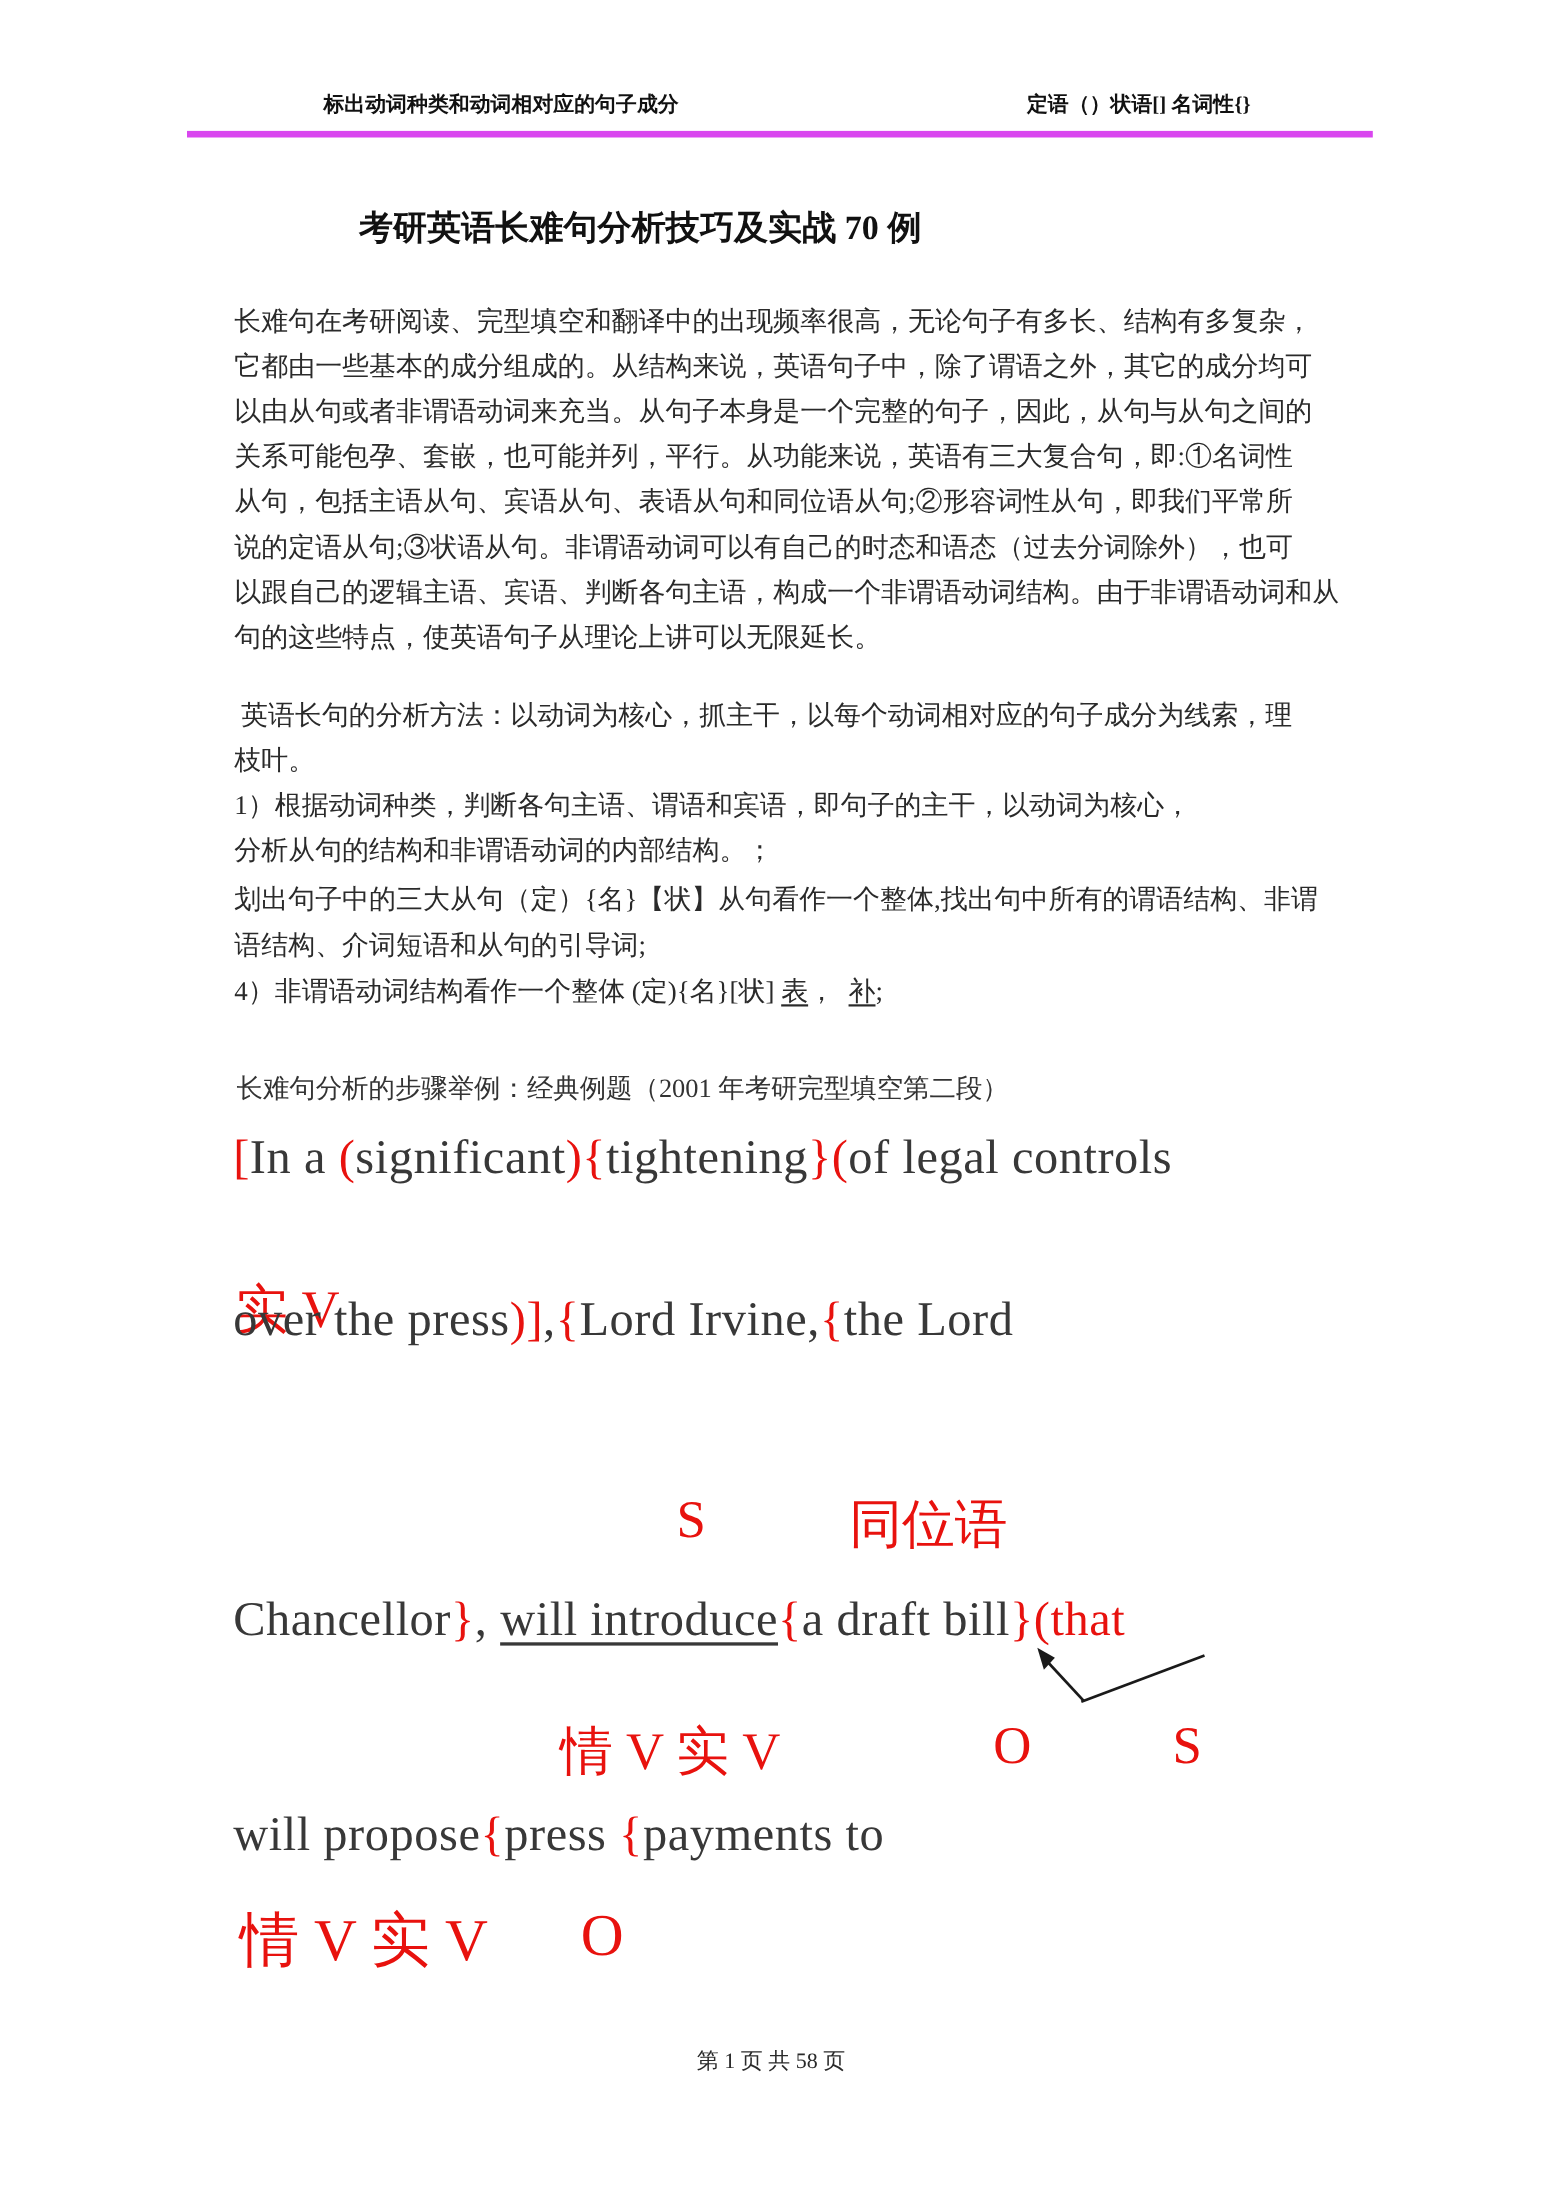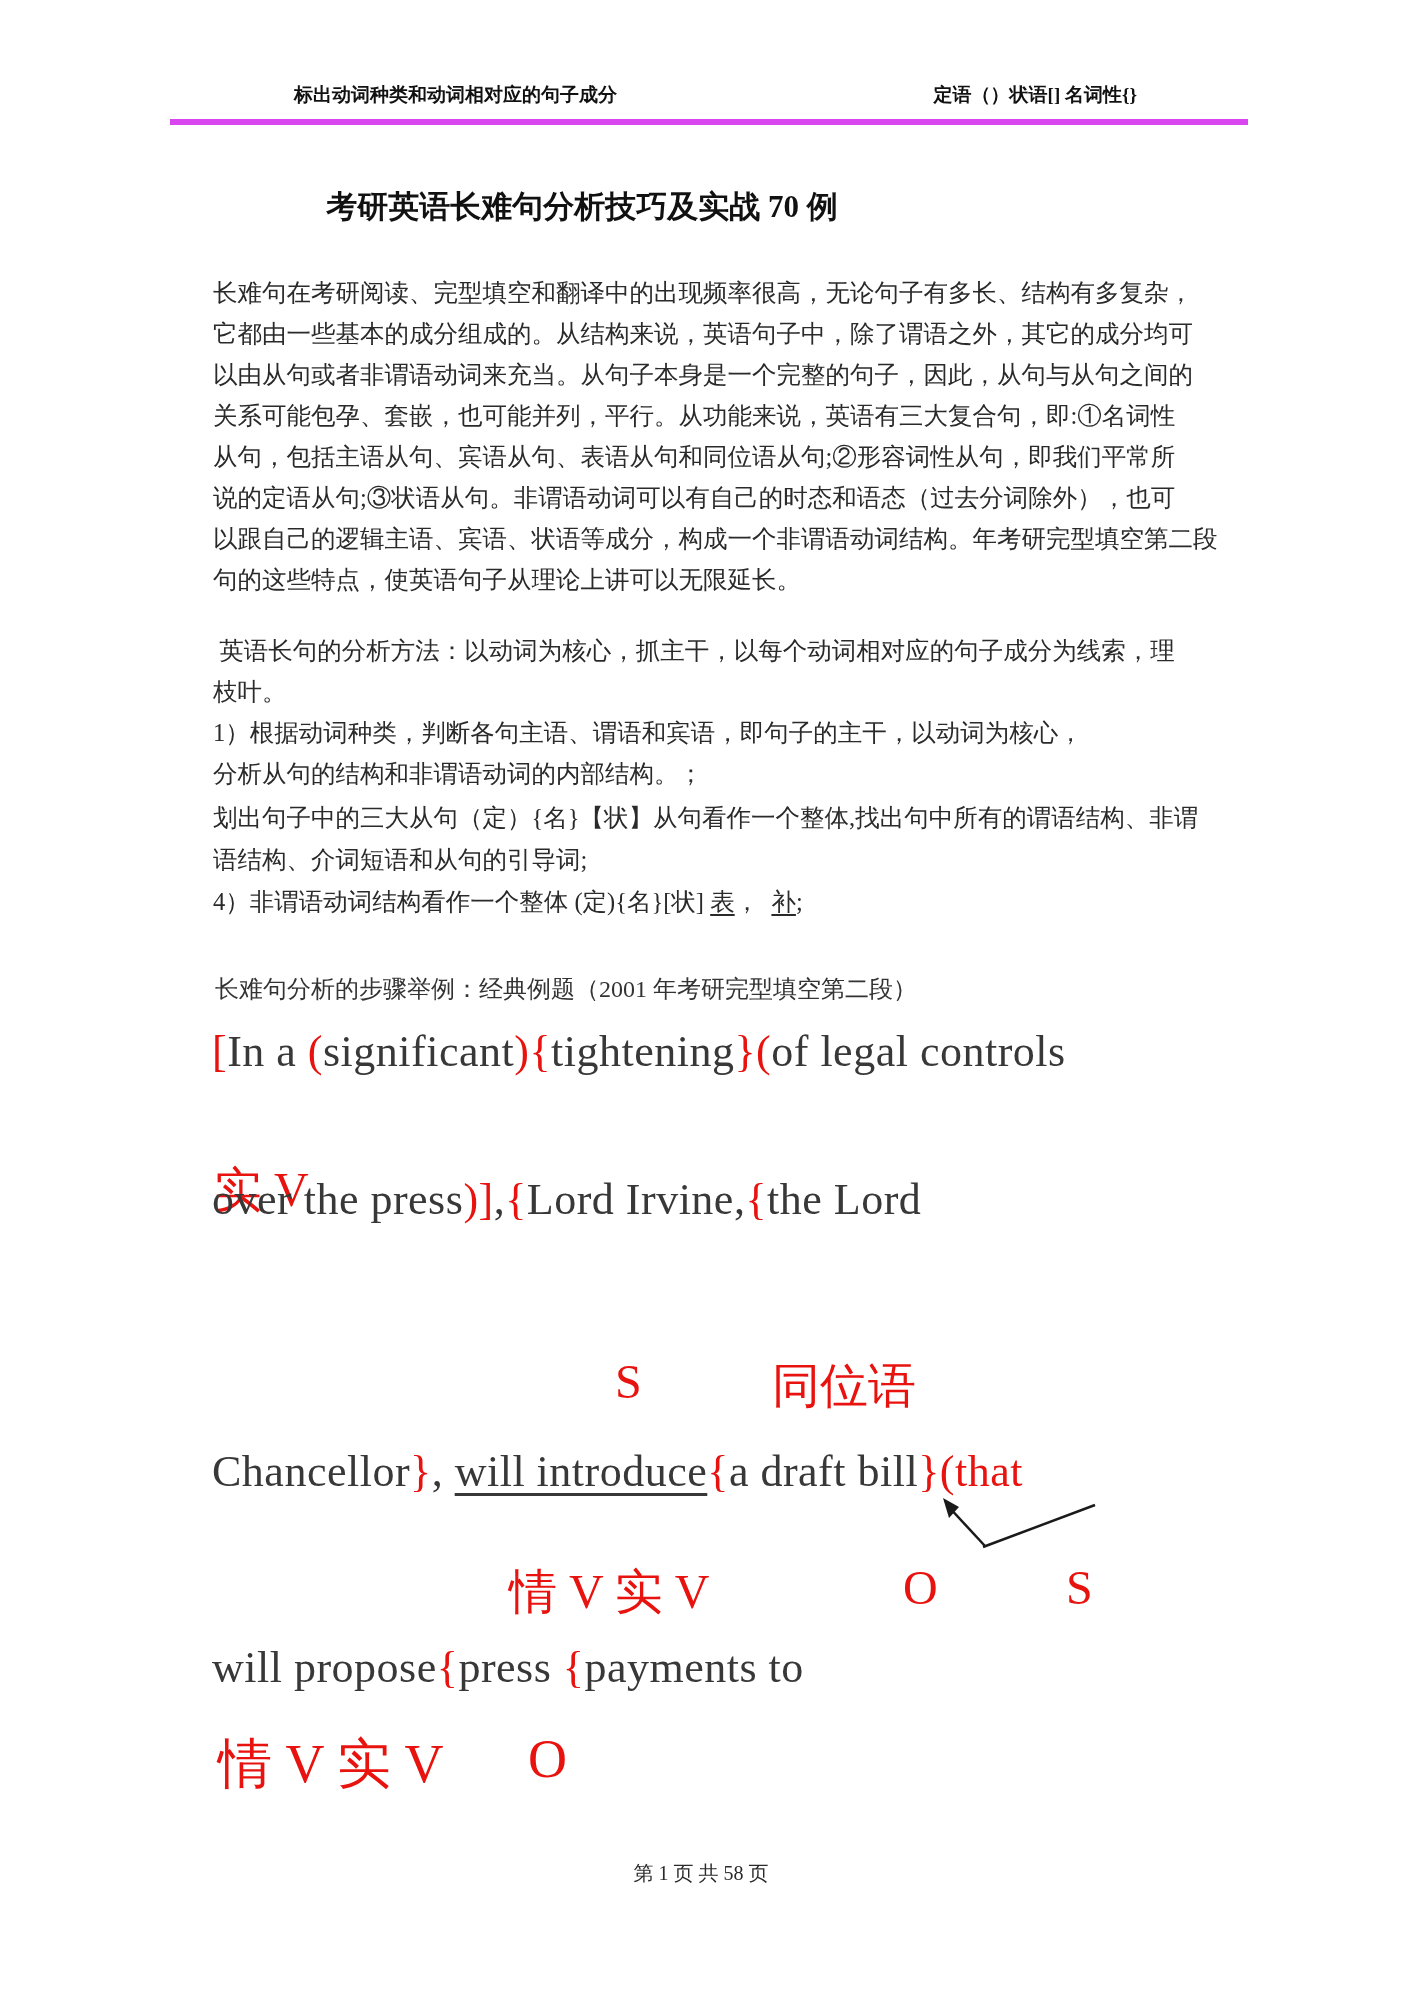--- a/index.html
+++ b/index.html
@@ -69,21 +69,21 @@
 
   <div class="doc-title">考研英语长难句分析技巧及实战 70 例</div>
 
   <div class="para para-intro">
     <div class="tline">长难句在考研阅读、完型填空和翻译中的出现频率很高，无论句子有多长、结构有多复杂，</div>
     <div class="tline">它都由一些基本的成分组成的。从结构来说，英语句子中，除了谓语之外，其它的成分均可</div>
     <div class="tline">以由从句或者非谓语动词来充当。从句子本身是一个完整的句子，因此，从句与从句之间的</div>
     <div class="tline">关系可能包孕、套嵌，也可能并列，平行。从功能来说，英语有三大复合句，即:①名词性</div>
     <div class="tline">从句，包括主语从句、宾语从句、表语从句和同位语从句;②形容词性从句，即我们平常所</div>
     <div class="tline">说的定语从句;③状语从句。非谓语动词可以有自己的时态和语态（过去分词除外），也可</div>
-    <div class="tline">以跟自己的逻辑主语、宾语、状语等成分，构成一个非谓语动词结构。年考研完型填空第二段</div>
+    <div class="tline">以跟自己的逻辑主语、宾语、判断各句主语，构成一个非谓语动词结构。由于非谓语动词和从</div>
     <div class="tline">句的这些特点，使英语句子从理论上讲可以无限延长。</div>
   </div>
 
   <div class="para para-method">
     <div class="tline"> 英语长句的分析方法：以动词为核心，抓主干，以每个动词相对应的句子成分为线索，理</div>
     <div class="tline">枝叶。</div>
     <div class="tline">1）根据动词种类，判断各句主语、谓语和宾语，即句子的主干，以动词为核心，</div>
     <div class="tline">分析从句的结构和非谓语动词的内部结构。；</div>
   </div>
 

